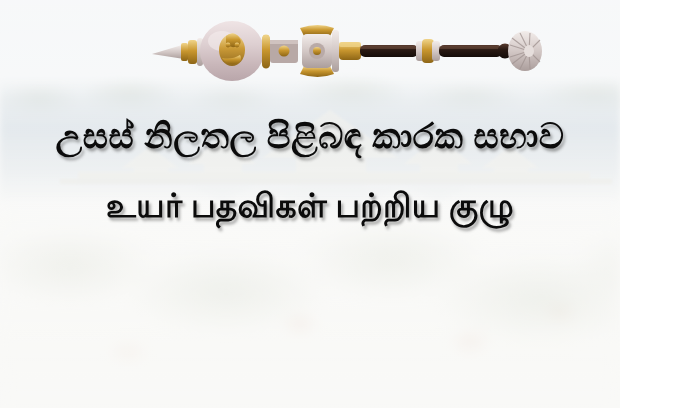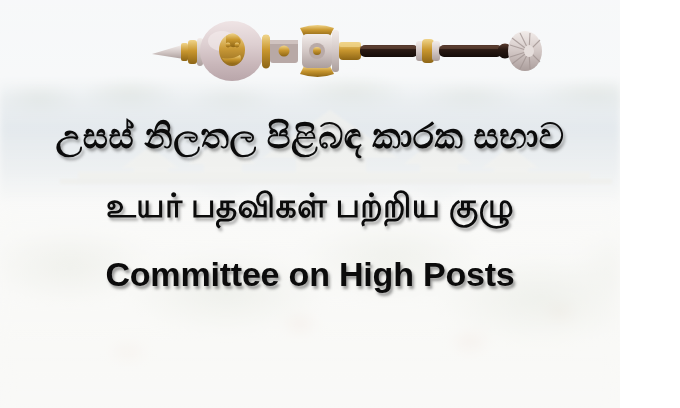--- a/index.html
+++ b/index.html
@@ -300,16 +300,15 @@
           <line x1="390" y1="48" x2="379" y2="37"></line>
         </g>
         <ellipse cx="379" cy="37" rx="5" ry="6" fill="#e6dedc"></ellipse>
       </g>
     </svg>
   </div>
 
   <div class="titles">
     <span class="title-line t-sinhala">උසස් නිලතල පිළිබඳ කාරක සභාව</span>
     <span class="title-line t-tamil">உயர் பதவிகள் பற்றிய குழு</span>
-    <span class="title-line t-english">Committee on High Posts</span>
   </div>
 
 </div>
 
 </body></html>

